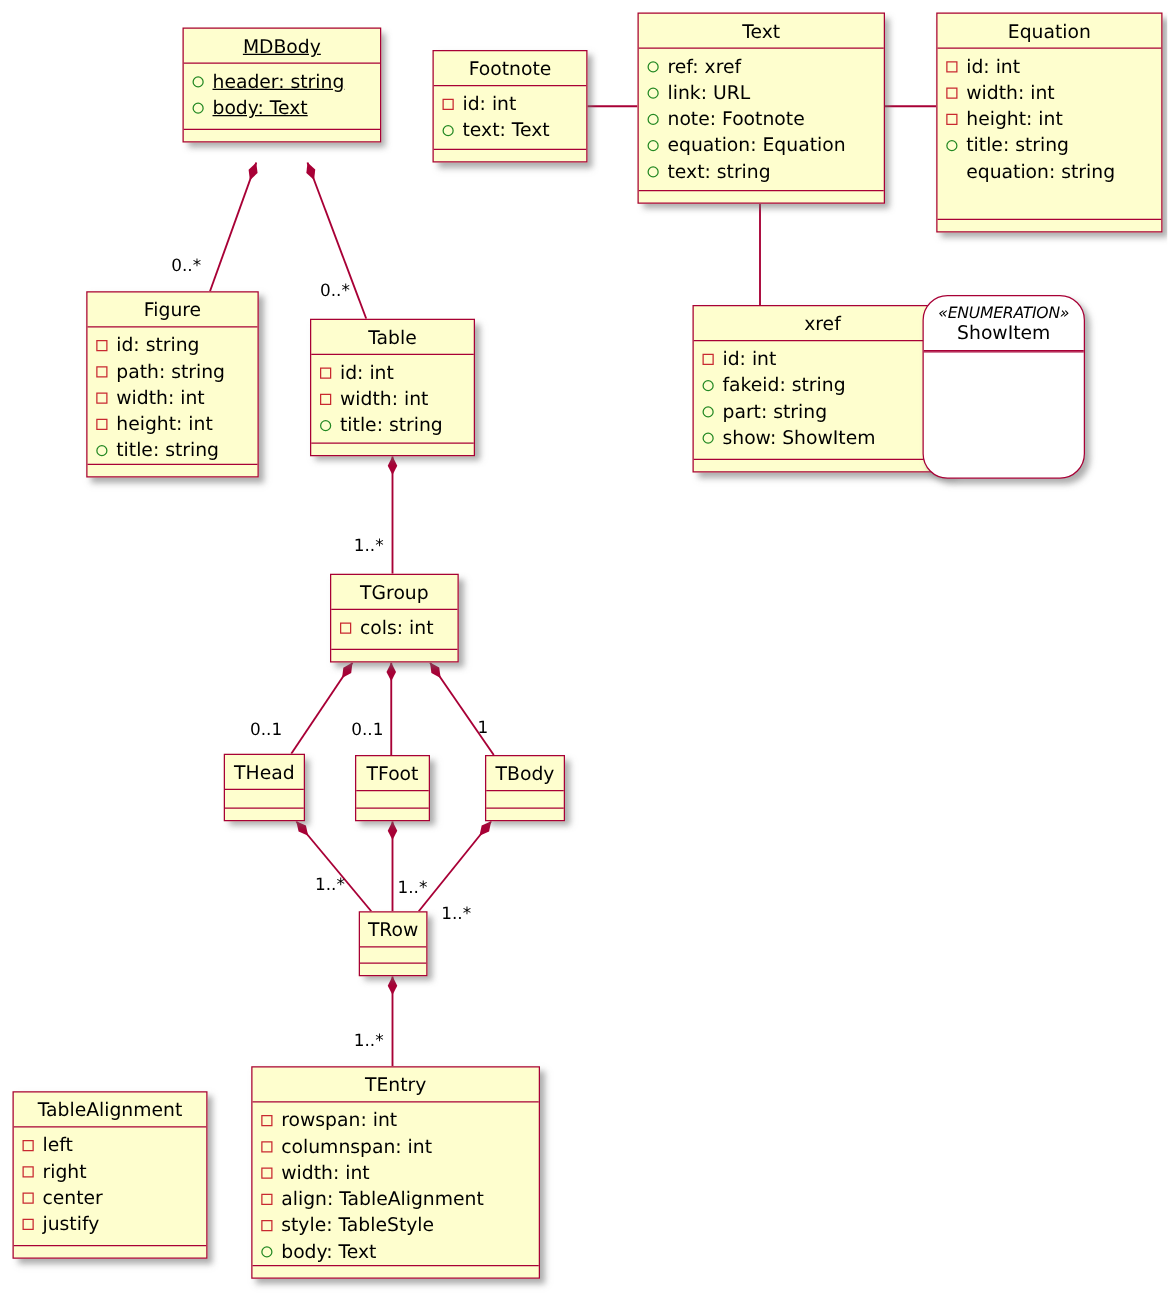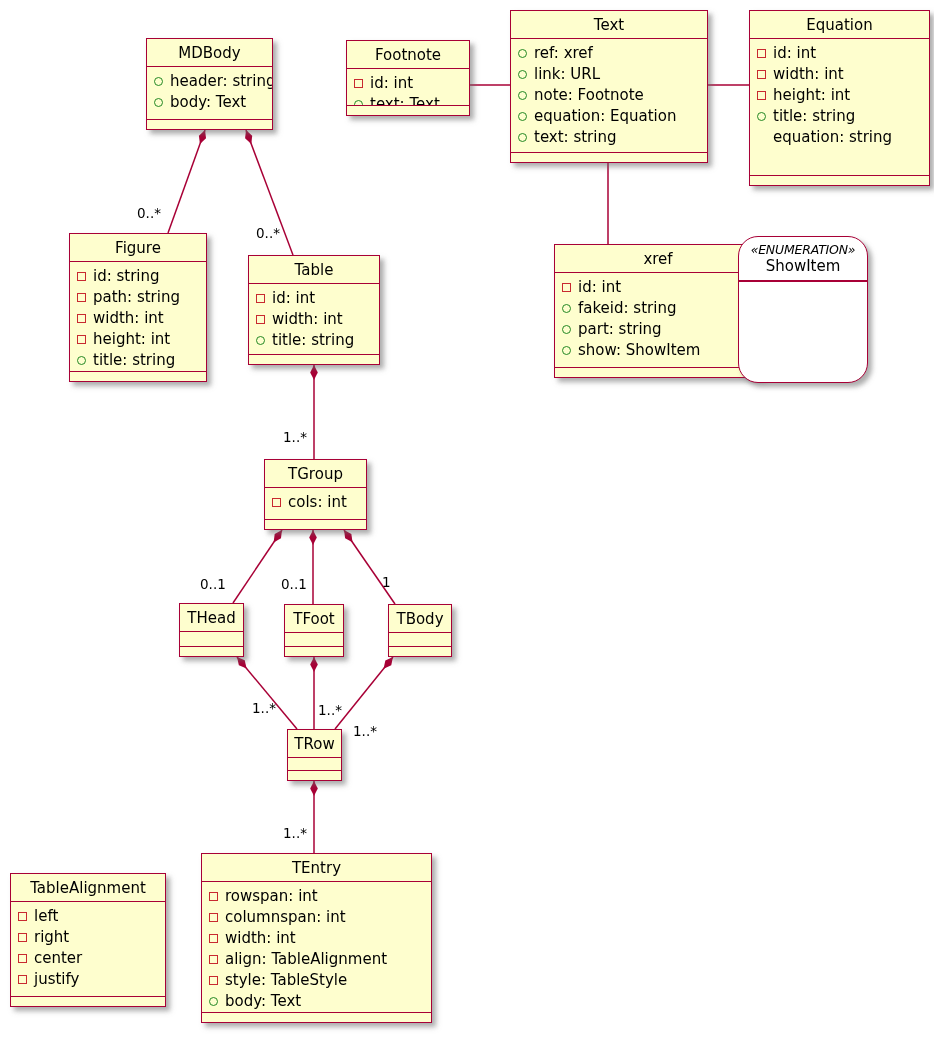--- a/index.html
+++ b/index.html
@@ -46,35 +46,35 @@
       <line x1="608" y1="163" x2="608" y2="244" class="edge" stroke="#A80036"></line>
       <line x1="314" y1="365" x2="314" y2="459" class="edge" stroke="#A80036" marker-start="url(#comp-diamond)"></line>
       <line x1="282" y1="530" x2="233" y2="603" class="edge" stroke="#A80036" marker-start="url(#comp-diamond)"></line>
       <line x1="313" y1="530" x2="313" y2="604" class="edge" stroke="#A80036" marker-start="url(#comp-diamond)"></line>
       <line x1="344" y1="530" x2="395" y2="604" class="edge" stroke="#A80036" marker-start="url(#comp-diamond)"></line>
       <line x1="237" y1="657" x2="297" y2="729" class="edge" stroke="#A80036" marker-start="url(#comp-diamond)"></line>
       <line x1="314" y1="657" x2="314" y2="729" class="edge" stroke="#A80036" marker-start="url(#comp-diamond)"></line>
       <line x1="393" y1="657" x2="335" y2="729" class="edge" stroke="#A80036" marker-start="url(#comp-diamond)"></line>
       <line x1="314" y1="781" x2="314" y2="853" class="edge" stroke="#A80036" marker-start="url(#comp-diamond)"></line>
     </svg>
-<div class="uml-class" style="left: 146px; top: 38px; width: 127px; height: 92px;">
+<div class="uml-class" style="left: 146px; top: 22px; width: 159px; height: 92px; text-decoration: underline;">
       <div class="uml-title"><span>MDBody</span></div>
       <div class="uml-attrs">
         <div class="attr-row">
           <span class="vis-icon vis-circle"></span>
           <span>header: string</span>
         </div>
         <div class="attr-row">
           <span class="vis-icon vis-circle"></span>
           <span>body: Text</span>
         </div>
       </div>
       <div class="uml-methods"></div>
     </div>
-    <div class="uml-class" style="left: 346px; top: 40px; width: 124px; height: 76px;">
+    <div class="uml-class" style="left: 346px; top: 40px; width: 124px; height: 90px;">
       <div class="uml-title"><span>Footnote</span></div>
       <div class="uml-attrs">
         <div class="attr-row">
           <span class="vis-icon vis-square"></span>
           <span>id: int</span>
         </div>
         <div class="attr-row">
           <span class="vis-icon vis-circle"></span>
           <span>text: Text</span>
         </div>

